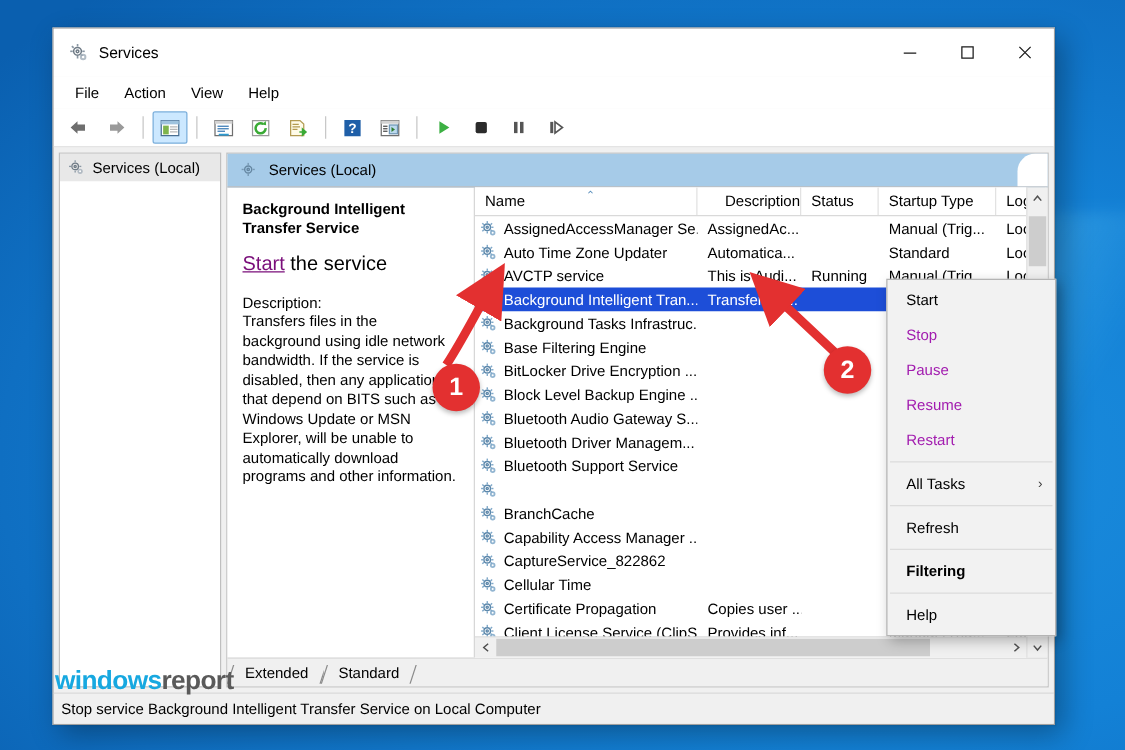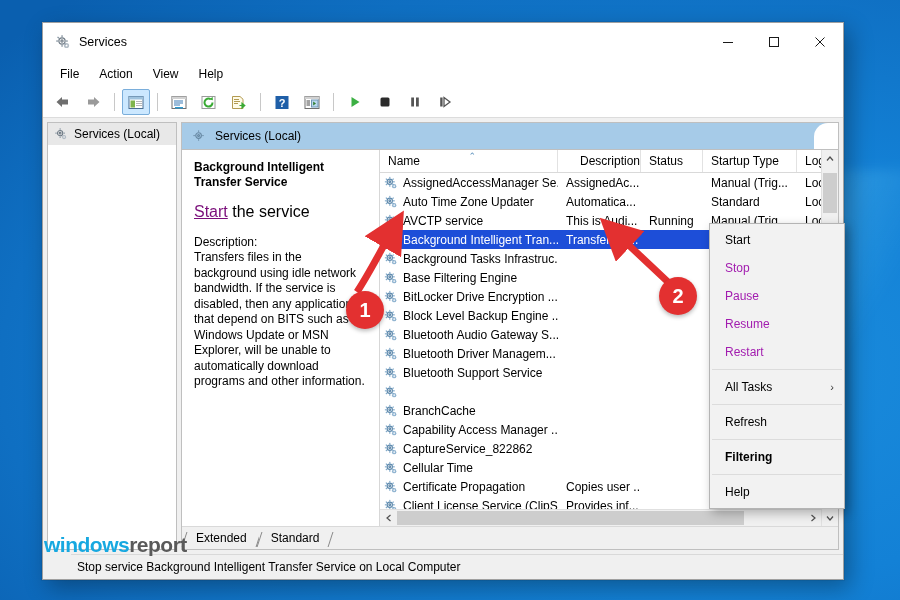--- a/index.html
+++ b/index.html
@@ -147,21 +147,21 @@
     background:#f0f0f0;
   }
   .tab:before{content:"";position:absolute;left:0;top:2px;bottom:0;width:9px;
     border-left:1px solid #8a8a8a;transform:skewX(-18deg);}
   .tab:after{content:"";position:absolute;right:0;top:2px;bottom:0;width:9px;
     border-right:1px solid #8a8a8a;transform:skewX(-18deg);}
 
   
   .statusbar{
     flex:0 0 24px;height:24px;background:#f0f0f0;border-top:1px solid #d9d9d9;
-    display:flex;align-items:center;padding-left:6px;font-size:12px;color:#000;margin-left:28px;
+    display:flex;align-items:center;padding-left:6px;font-size:12px;color:#000;
   }
 
   
   .ctxmenu{
     position:absolute;left:527px;top:100px;width:134px;
     background:#f2f2f2;border:1px solid #b4b4b4;
     box-shadow:3px 4px 10px rgba(0,0,0,.28);
     padding:2px 0;z-index:40;font-size:12px;
   }
   .ctx-item{

